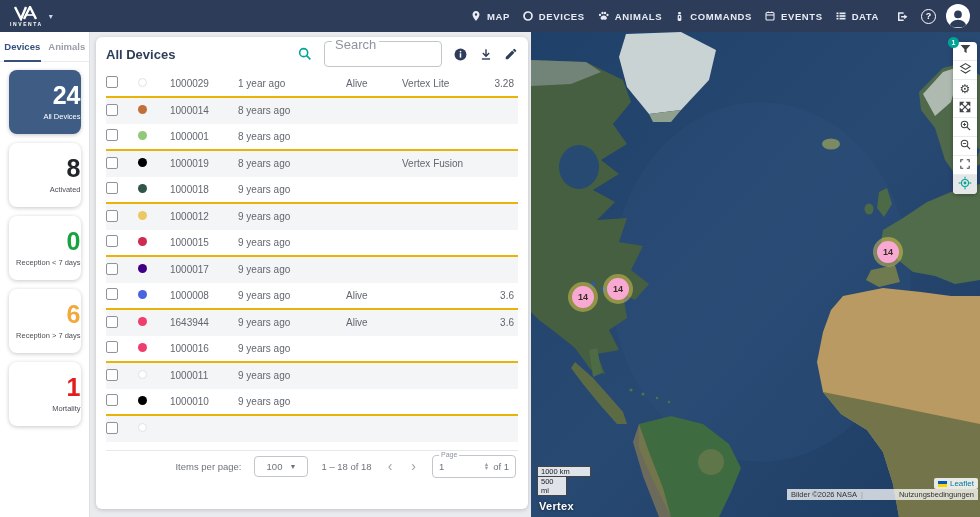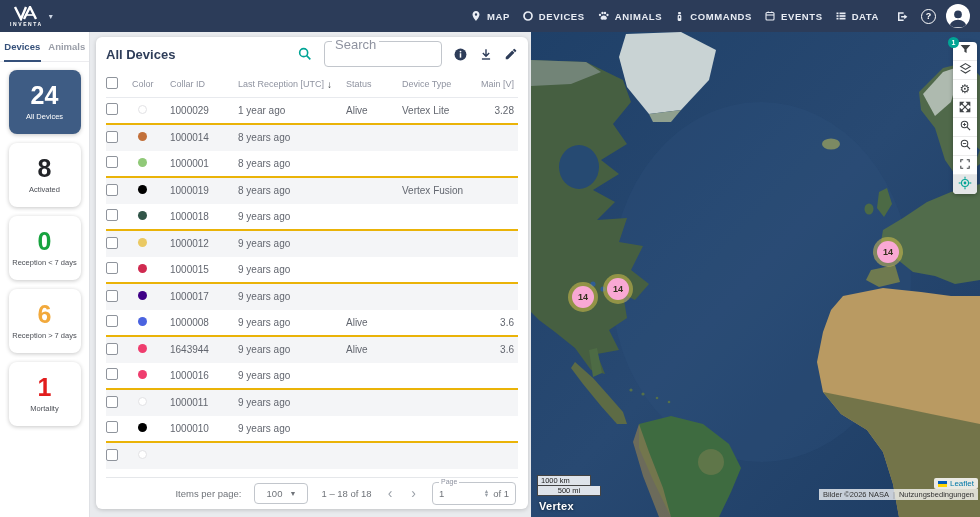--- a/index.html
+++ b/index.html
@@ -31,21 +31,21 @@
              border-right:1px solid #dfe1e5; }
   .tabs { display:flex; height:30px; border-bottom:1px solid #ececef; }
   .tab { flex:1; display:flex; align-items:center; justify-content:center; font-size:9.5px;
          color:#9a9ea8; cursor:pointer; position:relative; font-weight:bold; }
   .tab.active { color:#35507a; }
   .tab.active::after { content:""; position:absolute; left:4px; right:4px; bottom:-1px;
                        height:2px; background:#35507a; }
   .cards { padding:8px 0; display:flex; flex-direction:column; gap:9px; align-items:center; }
   .card { width:72px; height:64px; border-radius:8px; background:#fff;
           box-shadow:0 1px 4px rgba(0,0,0,.22); display:flex; flex-direction:column;
-          align-items:center; justify-content:center; cursor:pointer; text-align:center; }
+          align-items:flex-end; justify-content:center; cursor:pointer; text-align:center; }
   .card .num { font-size:25px; font-weight:bold; line-height:1; }
   .card .lbl { font-size:7.5px; color:#4c4f56; margin-top:4px; }
   .card.active { background:#3e5c84; }
   .card.active .lbl { color:#fff; }
 
   
   .table-panel { position:absolute; left:90px; top:32px; width:441px; bottom:0; }
   .tcard { position:absolute; left:6px; right:3px; top:5px; height:472px; background:#fff;
            border-radius:6px; box-shadow:0 1px 4px rgba(0,0,0,.18); overflow:hidden;
            padding:0 10px; }
@@ -105,31 +105,31 @@
   .map-btn:last-child { border-bottom:none; }
   .map-btn.locate { background:#e4e6e7; border-radius:0 0 4px 4px; }
   .gear-glyph { font-size:12px; color:#3c4043; line-height:1; }
   .tool-badge { position:absolute; top:-5px; left:-5px; width:11px; height:11px; border-radius:50%;
                 background:#00a495; color:#fff; font-size:7px; display:flex; align-items:center;
                 justify-content:center; font-weight:bold; }
   .scale { position:absolute; left:6px; bottom:21px; font-size:7.5px; color:#222; }
   .scale .bar { background:rgba(255,255,255,.85); border:1px solid #444; padding:0 3px;
                 line-height:9px; }
   .scale .bar.km { width:54px; }
-  .scale .bar.mi { width:64px; border-top:none;text-align:center; }
+  .scale .bar.mi { width:30px; border-top:none; }
   .google-logo { position:absolute; left:8px; bottom:5px; color:#fff; font-size:11px;
                  font-weight:bold; letter-spacing:.3px; text-shadow:0 0 3px rgba(0,0,0,.6); }
   .leaflet-chip { position:absolute; right:2px; bottom:28px; background:rgba(255,255,255,.85);
                   font-size:8px; color:#0078A8; padding:1px 4px; border-radius:2px;
                   display:flex; align-items:center; gap:3px; cursor:pointer; }
   .ua-flag { width:9px; height:6px; display:inline-block; background:linear-gradient(#005BBB 50%, #FFD500 50%); }
   .map-attrib { position:absolute; right:2px; bottom:17px; background:rgba(255,255,255,.75);
                 font-size:7.5px; color:#333; padding:1px 4px; display:flex; gap:4px; }
   .map-attrib .sep { color:#999; }
-  .map-attrib .terms { cursor:pointer; }
+  .map-attrib .terms { cursor:pointer;margin-left:32px; }
 </style>
 </head>
 <body>
 
 <div class="screen">
 
   <div class="navbar">
     <div class="brand">
       <div class="brand-mark">
         <svg width="26" height="15" viewBox="0 0 26 15">
@@ -282,32 +282,20 @@
               </svg>
             </span>
           <span class="tool-icon">
               <svg width="14" height="14" viewBox="0 0 24 24" fill="#2e3d59">
                 <path d="M3 17.2V21h3.8L17.9 9.9l-3.8-3.8zM20.7 7.1a1 1 0 0 0 0-1.4l-2.4-2.4a1 1 0 0 0-1.4 0l-1.8 1.8 3.8 3.8z"></path>
               </svg>
             </span>
         </div>
       </div>
 
-      <div class="thead">
-        <span><span class="cbx"></span></span>
-        <span>Color</span>
-        <span>Collar ID</span>
-        <span class="sort-col">
-          <span>Last Reception [UTC]</span>
-          <span class="sort-arrow">↓</span>
-        </span>
-        <span>Status</span>
-        <span>Device Type</span>
-        <span class="col-main">Main [V]</span>
-      </div>
 
       <div class="tbody">
 
           <div class="trow">
             <span><span class="cbx"></span></span>
             <span><span class="dot light" style="background: rgb(255, 255, 255);"></span></span>
             <span>1000029</span>
             <span>1 year ago</span>
             <span>Alive</span>
             <span>Vertex Lite</span>

